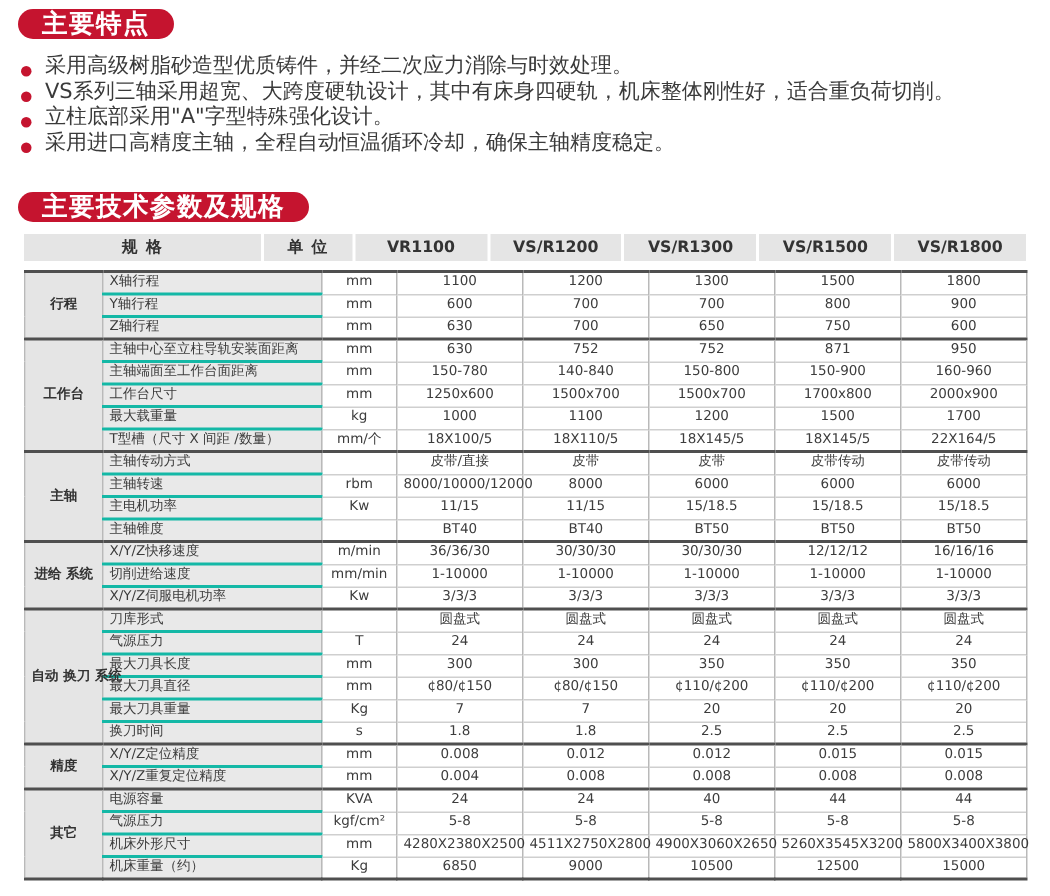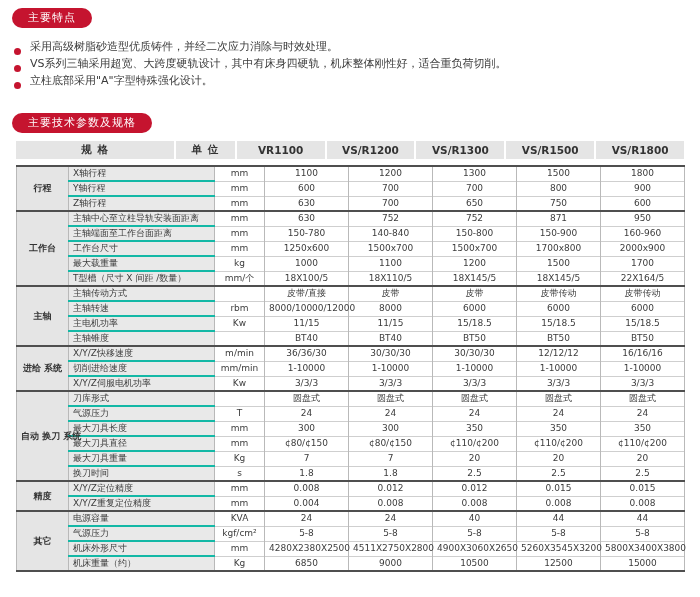--- a/index.html
+++ b/index.html
@@ -1,26 +1,26 @@
 <!DOCTYPE html>
 <html style="--accent: #c5142f;"><head>
 <meta charset="utf-8">
 <style>
   :root { --accent:#c5142f; --dark-line:#4f4f4f; --cell-line:#b9b9b9; --gray:#e5e5e5; --gray2:#e9e9e9; --txt:#3c3c3c; }
   * { box-sizing:border-box; }
   html,body { margin:0; padding:0; overflow:hidden; }
   body { width:700px; height:597px; background:#fff; font-family:"DejaVu Sans","Liberation Sans",sans-serif; color:var(--txt); }
   .page { padding:6px 0 0 12px; }
 
-  .badge { display:inline-block; background:var(--accent); color:#fff; font-size:11px; font-weight:normal;
+  .badge { display:inline-block; background:var(--accent); color:#fff; font-size:17px; font-weight:bold;
            line-height:14px; padding:3px 16px; border-radius:11px; letter-spacing:1px; }
   .badge2 { margin-top:24px; }
 
   ul.features { list-style:none; margin:10px 0 0 2px; padding:0; }
-  ul.features li { display:flex; align-items:flex-end; line-height:17px; font-size:11px; color:#3a3a3a; }
+  ul.features li { display:flex; align-items:center; line-height:17px; font-size:14px; color:#3a3a3a; }
   .dot { flex:0 0 auto; width:7px; height:7px; border-radius:50%; background:var(--accent); margin:5px 9px 0 0; }
 
   .table-wrap { margin:8px 0 0 4px; width:668px; }
   .thead { display:flex; gap:2px; height:18px; margin-bottom:6px; }
   .thead > div { background:var(--gray); display:flex; align-items:center; justify-content:center;
                  font-size:10.5px; font-weight:bold; color:#333; letter-spacing:1px; }
   .th-spec { width:189px; }
   .th-unit { width:70px; }
   .th-model { width:105px; letter-spacing:0 !important; }
 
@@ -49,20 +49,24 @@
         <span class="dot"></span>
         <span>采用高级树脂砂造型优质铸件，并经二次应力消除与时效处理。</span>
       </li>
     <li>
         <span class="dot"></span>
         <span>VS系列三轴采用超宽、大跨度硬轨设计，其中有床身四硬轨，机床整体刚性好，适合重负荷切削。</span>
       </li>
     <li>
         <span class="dot"></span>
         <span>立柱底部采用"A"字型特殊强化设计。</span>
+      </li>
+    <li>
+        <span class="dot"></span>
+        <span>采用进口高精度主轴，全程自动恒温循环冷却，确保主轴精度稳定。</span>
       </li>
   </ul>
 
   <span class="badge badge2">主要技术参数及规格</span>
 
   <div class="table-wrap">
     <div class="thead">
       <div class="th-spec">规 格</div>
       <div class="th-unit">单 位</div>
 

